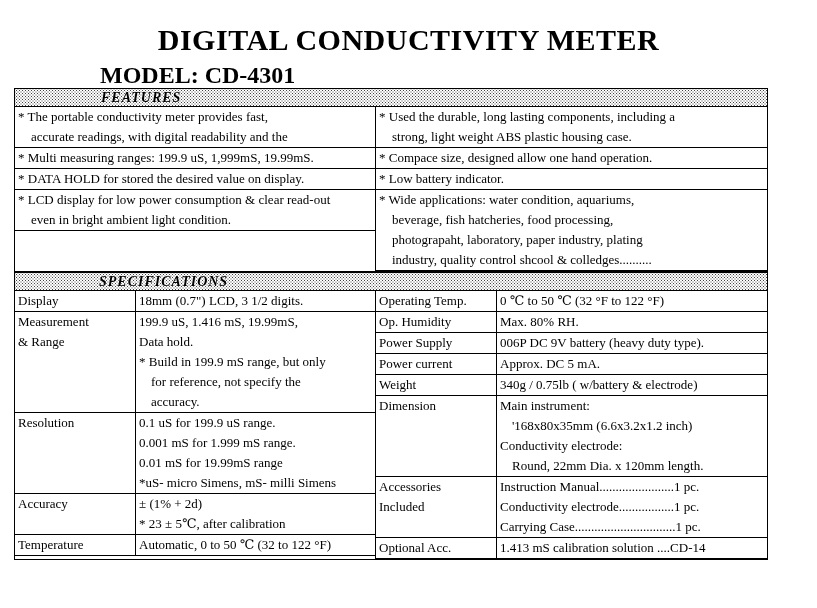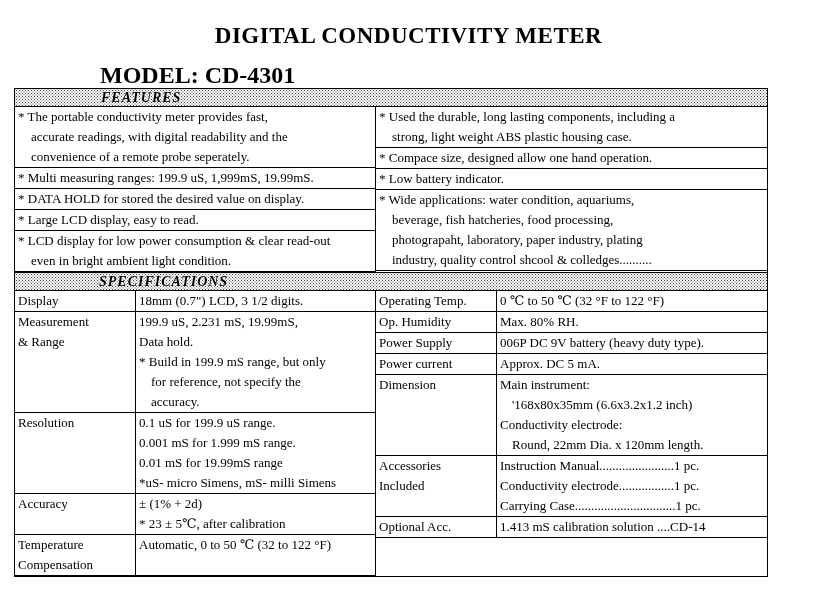--- a/index.html
+++ b/index.html
@@ -15,21 +15,21 @@
     color: #000000;
     overflow: hidden;
   }
 
   
   .doc-title {
     position: absolute;
     left: 0; top: 24px;
     width: 817px;
     text-align: center;
-    font-size: 23px;
+    font-size: 30px;
     font-weight: bold;
     letter-spacing: 0.5px;
     line-height: 1.05;
     white-space: nowrap;
   }
   .doc-model {
     position: absolute;
     left: 100px; top: 63px;
     font-size: 24px;
     font-weight: bold;
@@ -136,36 +136,30 @@
   <div class="band">
     <div class="band-label">FEATURES</div>
   </div>
   <div class="panes">
 
     <div class="pane pane-left" id="feat-left">
         <div class="row">
           <div class="cell feat-cell">
             <span class="feat-line">* The portable conductivity meter provides fast,</span>
             <span class="feat-line ind">accurate readings, with digital readability and the</span>
-            <span class="feat-line ind">convenience of a remote probe seperately.</span>
           </div>
         </div>
         <div class="row">
           <div class="cell feat-cell">
             <span class="feat-line">* Multi measuring ranges: 199.9 uS, 1,999mS, 19.99mS.</span>
           </div>
         </div>
         <div class="row">
           <div class="cell feat-cell">
             <span class="feat-line">* DATA HOLD for stored the desired value on display.</span>
-          </div>
-        </div>
-        <div class="row">
-          <div class="cell feat-cell">
-            <span class="feat-line">* Large LCD display, easy to read.</span>
           </div>
         </div>
         <div class="row">
           <div class="cell feat-cell">
             <span class="feat-line">* LCD display for low power consumption &amp; clear read-out</span>
             <span class="feat-line ind">even in bright ambient light condition.</span>
           </div>
         </div>
         <div class="row filler"></div>
       </div>
@@ -214,21 +208,21 @@
           <div class="cell cell-value">
             <span class="v-line">18mm (0.7") LCD, 3 1/2 digits.</span>
           </div>
         </div>
         <div class="row">
           <div class="cell cell-label">
             <span class="v-line">Measurement</span>
             <span class="v-line">&amp; Range</span>
           </div>
           <div class="cell cell-value">
-            <span class="v-line">199.9 uS, 2.231 mS, 19.99mS,</span>
+            <span class="v-line">199.9 uS, 1.416 mS, 19.99mS,</span>
             <span class="v-line">Data hold.</span>
             <span class="v-line">* Build in 199.9 mS range, but only</span>
             <span class="v-line ind">for reference, not specify the</span>
             <span class="v-line ind">accuracy.</span>
           </div>
         </div>
         <div class="row">
           <div class="cell cell-label">
             <span class="v-line">Resolution</span>
           </div>
@@ -244,21 +238,20 @@
             <span class="v-line">Accuracy</span>
           </div>
           <div class="cell cell-value">
             <span class="v-line">± (1% + 2d)</span>
             <span class="v-line">* 23 ± 5℃, after calibration</span>
           </div>
         </div>
         <div class="row">
           <div class="cell cell-label">
             <span class="v-line">Temperature</span>
-            <span class="v-line">Compensation</span>
           </div>
           <div class="cell cell-value">
             <span class="v-line">Automatic, 0 to 50 ℃ (32 to 122 °F)</span>
           </div>
         </div>
         <div class="row filler">
           <div class="cell cell-label"></div>
           <div class="cell cell-value"></div>
         </div>
       </div>
@@ -286,20 +279,28 @@
           <div class="cell cell-value">
             <span class="v-line">006P DC 9V battery (heavy duty type).</span>
           </div>
         </div>
         <div class="row">
           <div class="cell cell-label">
             <span class="v-line">Power current</span>
           </div>
           <div class="cell cell-value">
             <span class="v-line">Approx. DC 5 mA.</span>
+          </div>
+        </div>
+        <div class="row">
+          <div class="cell cell-label">
+            <span class="v-line">Weight</span>
+          </div>
+          <div class="cell cell-value">
+            <span class="v-line">340g / 0.75lb ( w/battery &amp; electrode)</span>
           </div>
         </div>
         <div class="row">
           <div class="cell cell-label">
             <span class="v-line">Dimension</span>
           </div>
           <div class="cell cell-value">
             <span class="v-line">Main instrument:</span>
             <span class="v-line ind">'168x80x35mm (6.6x3.2x1.2 inch)</span>
             <span class="v-line">Conductivity electrode:</span>

